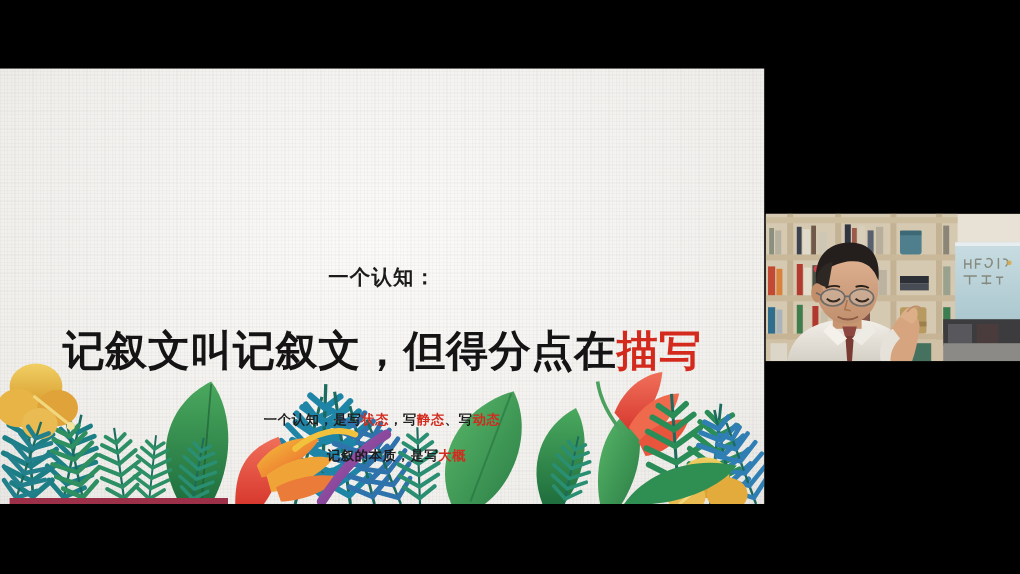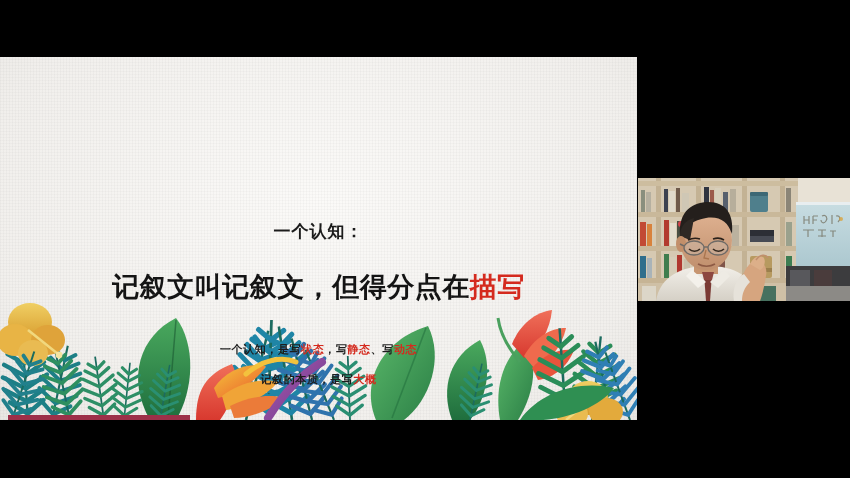--- a/index.html
+++ b/index.html
@@ -62,21 +62,21 @@
     letter-spacing: 1px;
   }
 
   #headline {
     position: absolute;
     top: 212px;
     left: 0;
     width: 637px;
     text-align: center;
     font-family: "DejaVu Sans", "Liberation Sans", sans-serif;
-    font-size: 27px;
+    font-size: 35px;
     font-weight: 700;
     color: #141414;
     letter-spacing: 0.5px;
     white-space: nowrap;
   }
   #headline .hl {
     color: #d42a1e;
   }
 
   .subline {
@@ -86,21 +86,21 @@
     text-align: center;
     font-family: "DejaVu Sans", "Liberation Sans", sans-serif;
     font-size: 11px;
     font-weight: 700;
     color: #1d1d1d;
     letter-spacing: 0.6px;
     white-space: nowrap;
   }
   .subline .hl { color: #d42a1e; }
   #subline-1 { top: 285px; }
-  #subline-2 { top: 315px; }
+  #subline-2 { top: 315px; margin-left: 12px; }
 
   
   #lesson-banner {
     position: absolute;
     left: 8px;
     top: 358px;
     width: 182px;
     height: 56px;
     background: #9d3049;
     z-index: 40;

